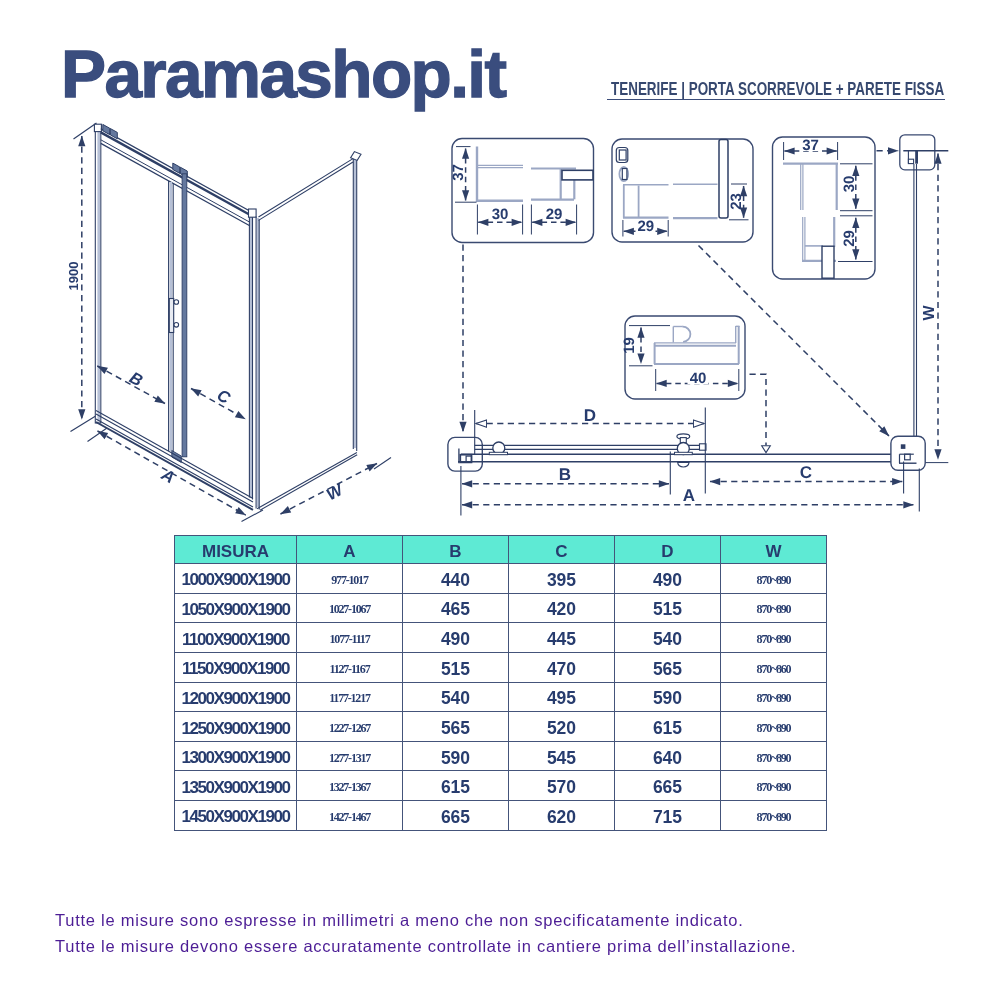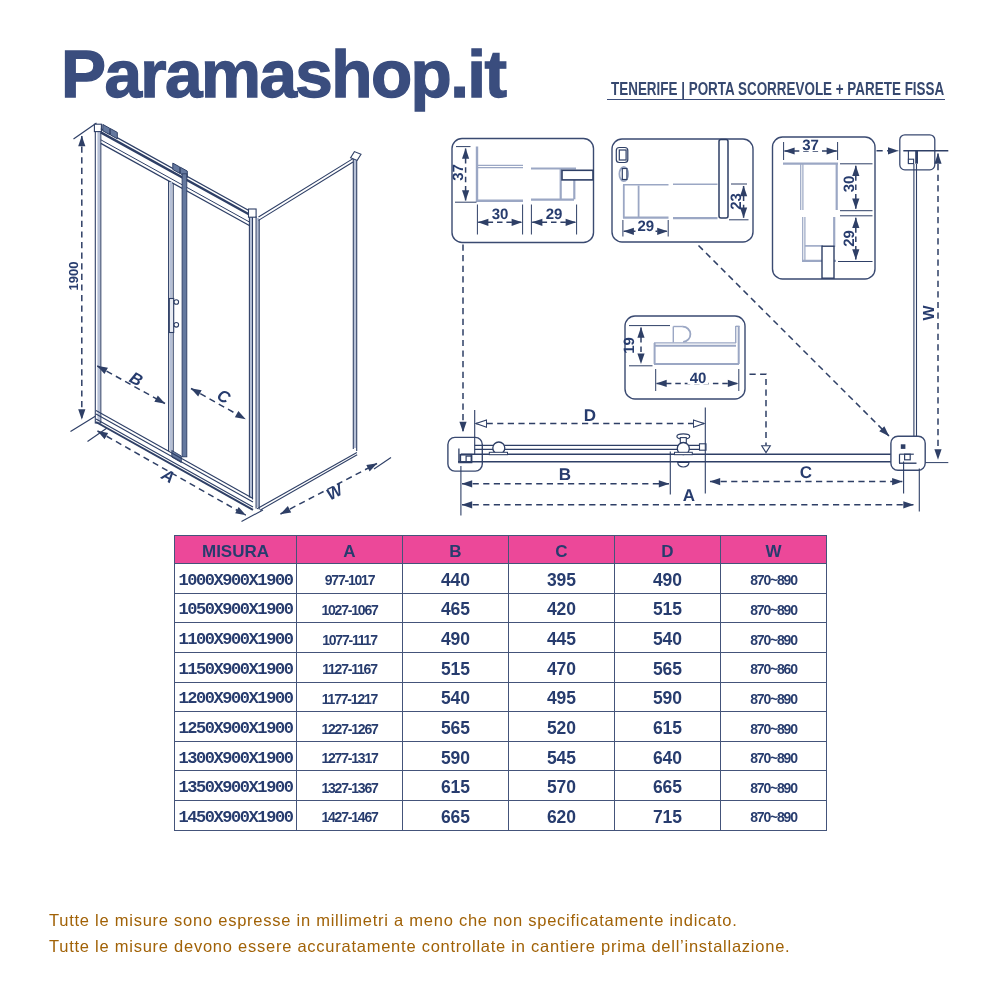--- a/index.html
+++ b/index.html
@@ -6,26 +6,26 @@
 font-family:"Liberation Sans",sans-serif;-webkit-font-smoothing:antialiased;}
 text{text-rendering:geometricPrecision;}
 .abs{position:absolute;}
 #logo{left:51px;top:39.5px;font-size:67.5px;font-weight:bold;color:#3a4d7e;letter-spacing:-1.6px;line-height:1;margin-left:10px;-webkit-text-stroke:1.3px #3a4d7e;}
 #hdr{left:611px;top:79px;font-size:17.5px;font-weight:bold;color:#36486f;white-space:nowrap;transform-origin:0 0;transform:scaleX(0.768);}
 #hline{left:607px;top:99px;width:338px;height:0;border-top:1.6px solid #3a4c79;}
 #tabwrap{left:174px;top:535px;}
 table{border-collapse:collapse;table-layout:fixed;width:653px;border:1.5px solid #44547a;}
 td,th{border:1.1px solid #44547a;text-align:center;vertical-align:middle;padding:0;
 color:#273c6e;font-weight:bold;font-size:17.5px;}
-th{background:#ec4899;height:27px;font-size:17px;}
+th{background:#5eead4;height:27px;font-size:17px;}
 td{height:28.65px;}
 td span,th span{display:inline-block;transform:translateY(2px);}
-td.m{font-size:17px;letter-spacing:-1.45px;font-family:Liberation Mono, monospace;}
-td.a{font-size:14px;letter-spacing:-1.2px;}
-.foot{left:49px;font-size:16.5px;color:#a16207;letter-spacing:0.75px;}
+td.m{font-size:17px;letter-spacing:-1.45px;}
+td.a{font-size:12px;letter-spacing:-1.2px;font-family:Liberation Serif, serif;}
+.foot{left:55px;font-size:16.5px;color:#4c1d95;letter-spacing:0.75px;}
 </style>
 </head>
 <body>
 
 <div id="logo" class="abs">Paramashop.it</div>
 
 <div id="hdr" class="abs">TENERIFE&nbsp;|&nbsp;PORTA SCORREVOLE + PARETE FISSA</div>
 
 <div id="hline" class="abs"></div>
 

